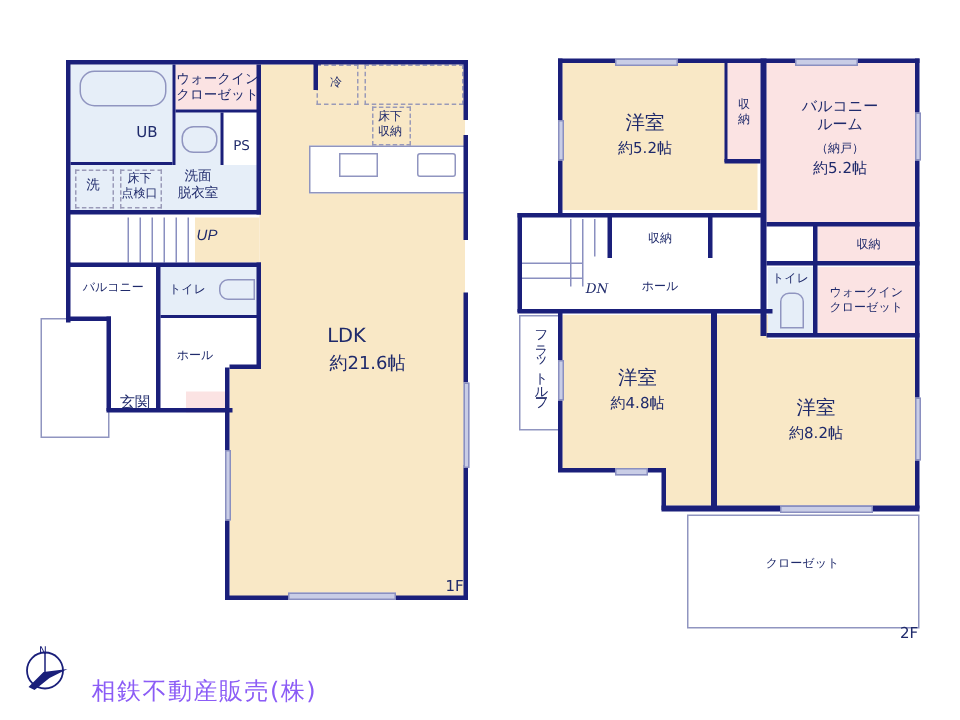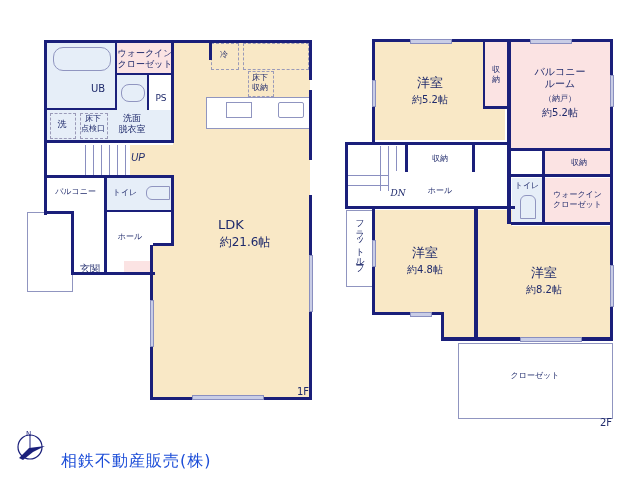--- a/index.html
+++ b/index.html
@@ -16,21 +16,21 @@
     .s8 { font-size:8px; }
     .s10 { font-size:10px; }
     .s12 { font-size:12px; }
     .big { font-size:13px; }
     .dotted { position:absolute; border:1px dashed #9a9ab8; }
     .win { position:absolute; background:#c9cde6; border:1px solid #8a8fc0; }
     .thin { position:absolute; border:1px solid #9095c0; }
     .stairline { position:absolute; background:#8a8fc0; }
     .vtext { writing-mode:vertical-rl; text-orientation:upright; letter-spacing:-1px; }
     .floorlbl { position:absolute; font-size:10px; color:#1f2a6b; }
-    .company { position:absolute; font-size:16px; color:#1d4ed8; letter-spacing:1px; }
+    .company { position:absolute; font-size:16px; color:#8b5cf6; letter-spacing:1px; }
   </style>
 </head>
 <body>
 
 <div>
 
   <div class="room blue" style="left:47px;top:43px;width:68px;height:67px;"></div>
   <div class="room pink" style="left:117px;top:43px;width:56px;height:30px;"></div>
   <div class="room blue" style="left:47px;top:110px;width:126px;height:30px;"></div>
   <div class="room blue" style="left:117px;top:75px;width:30px;height:35px;"></div>

